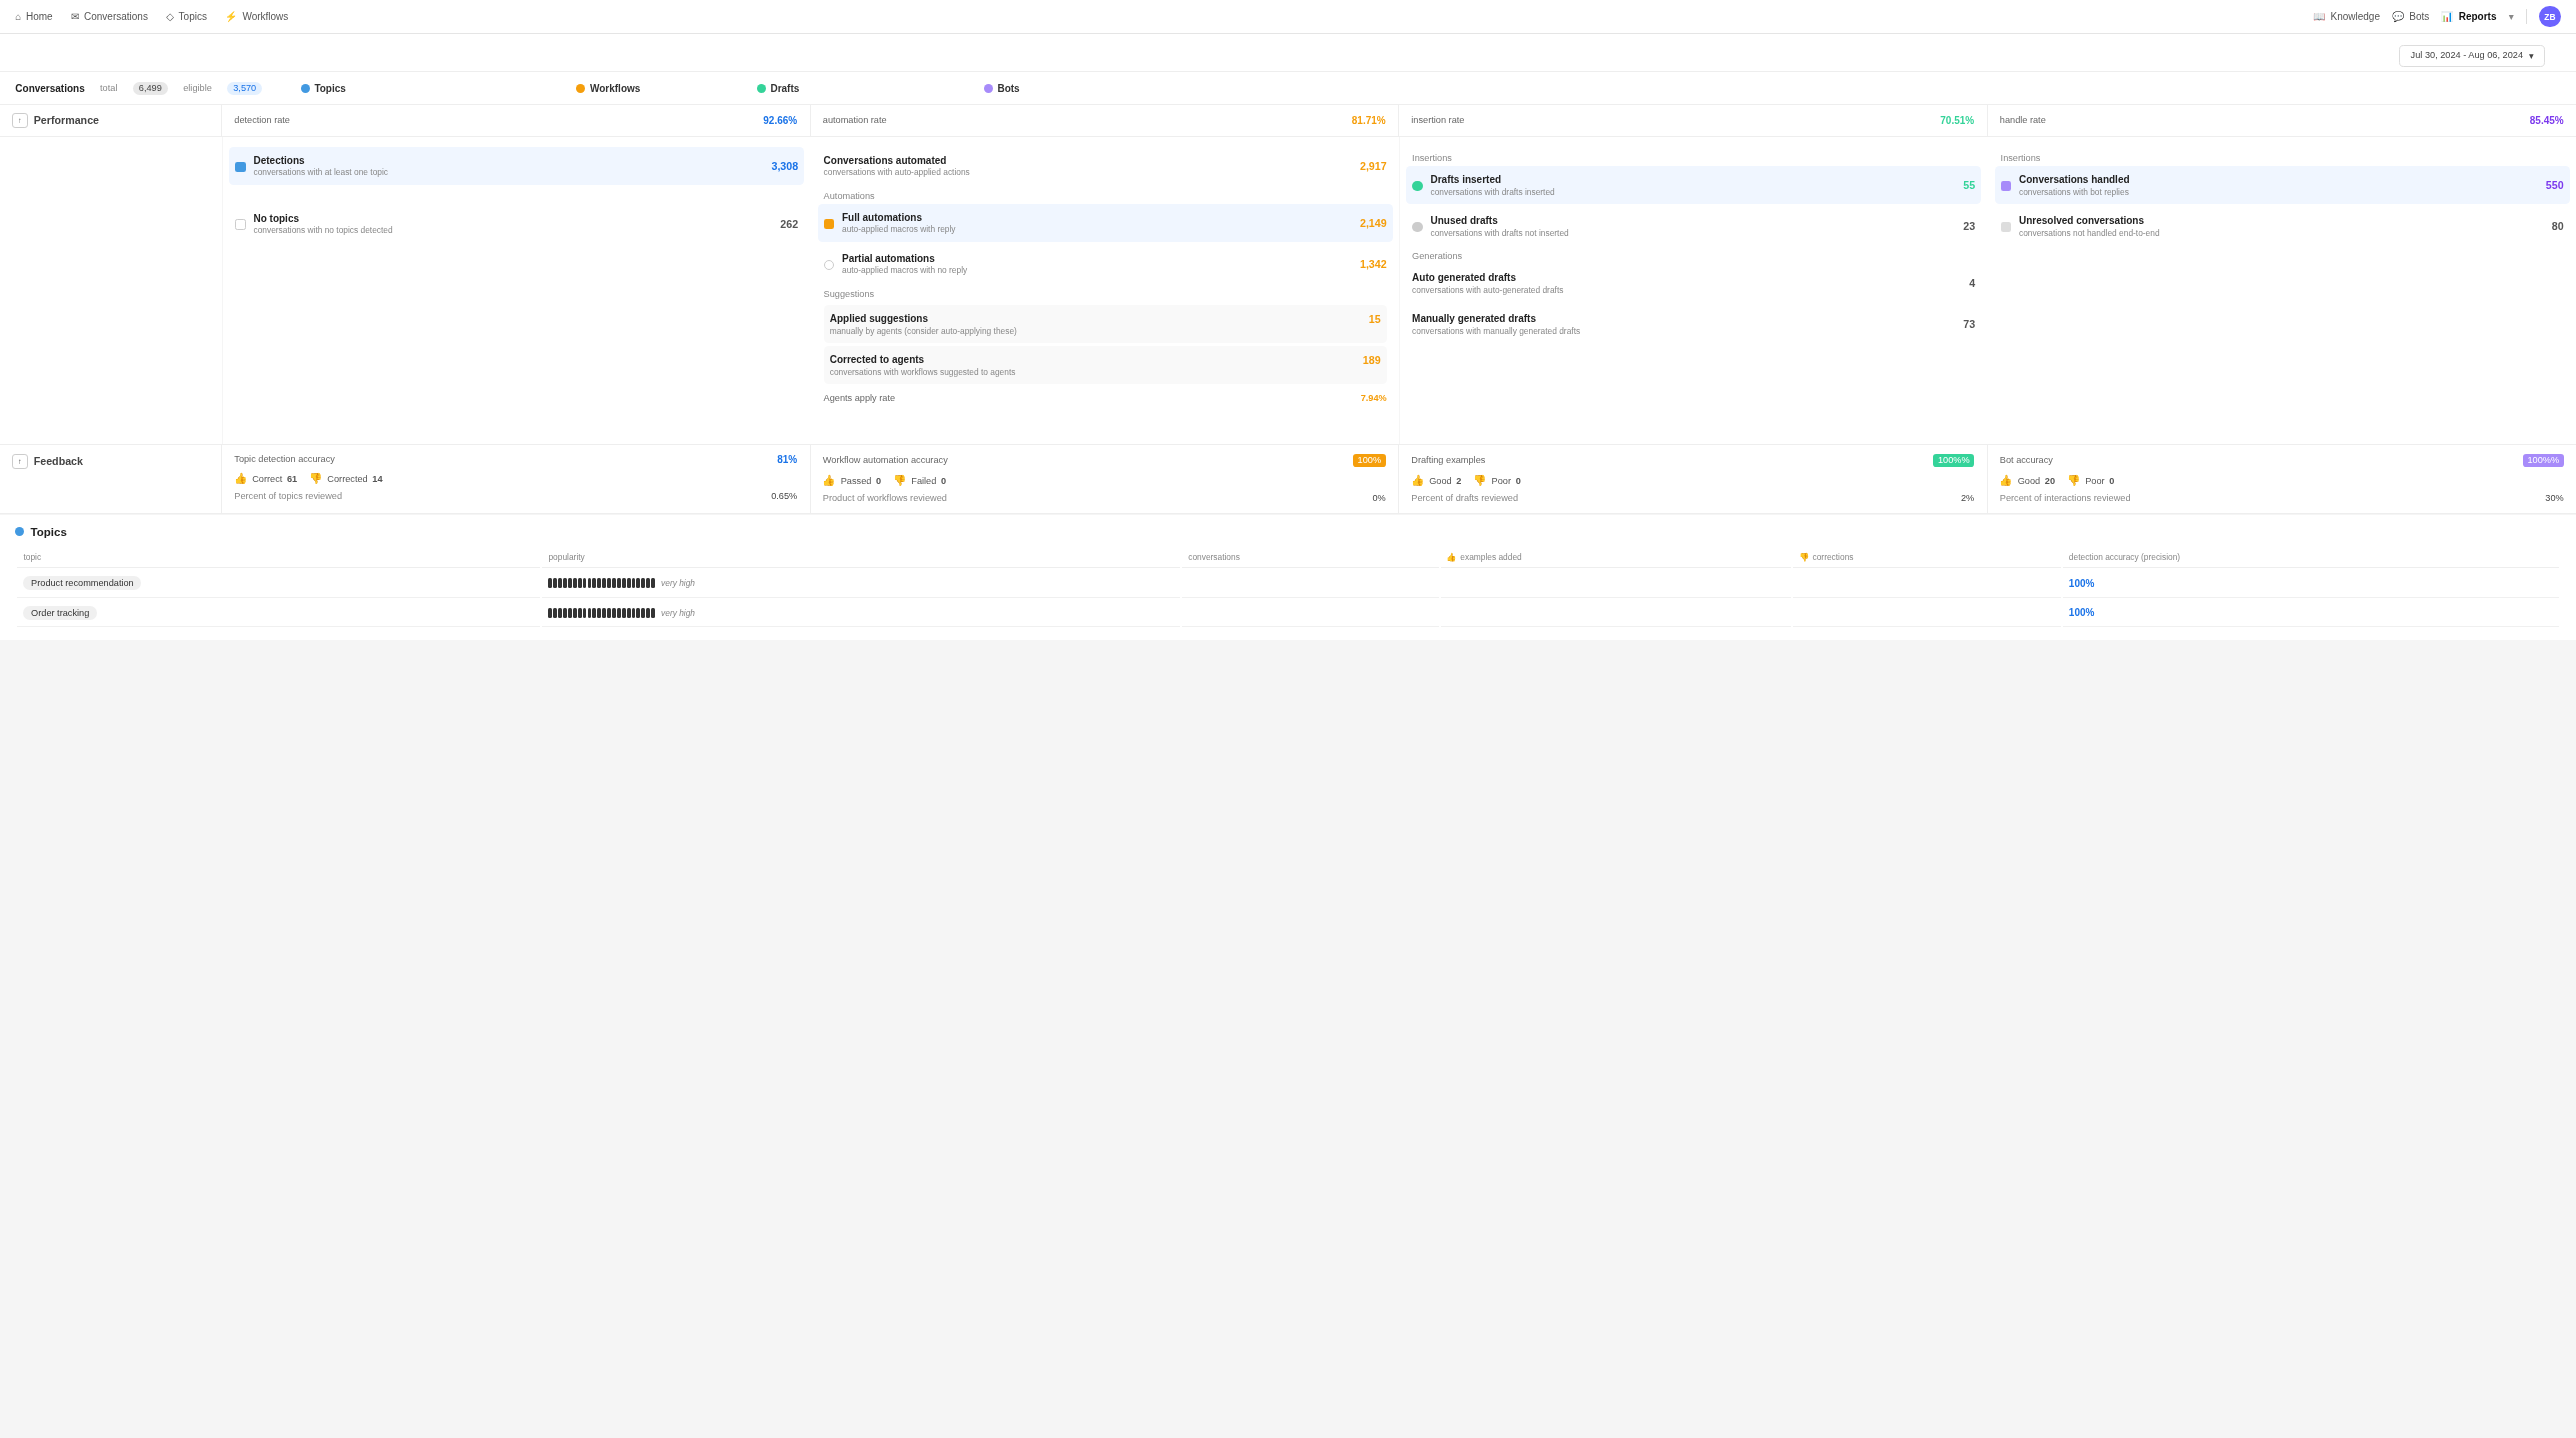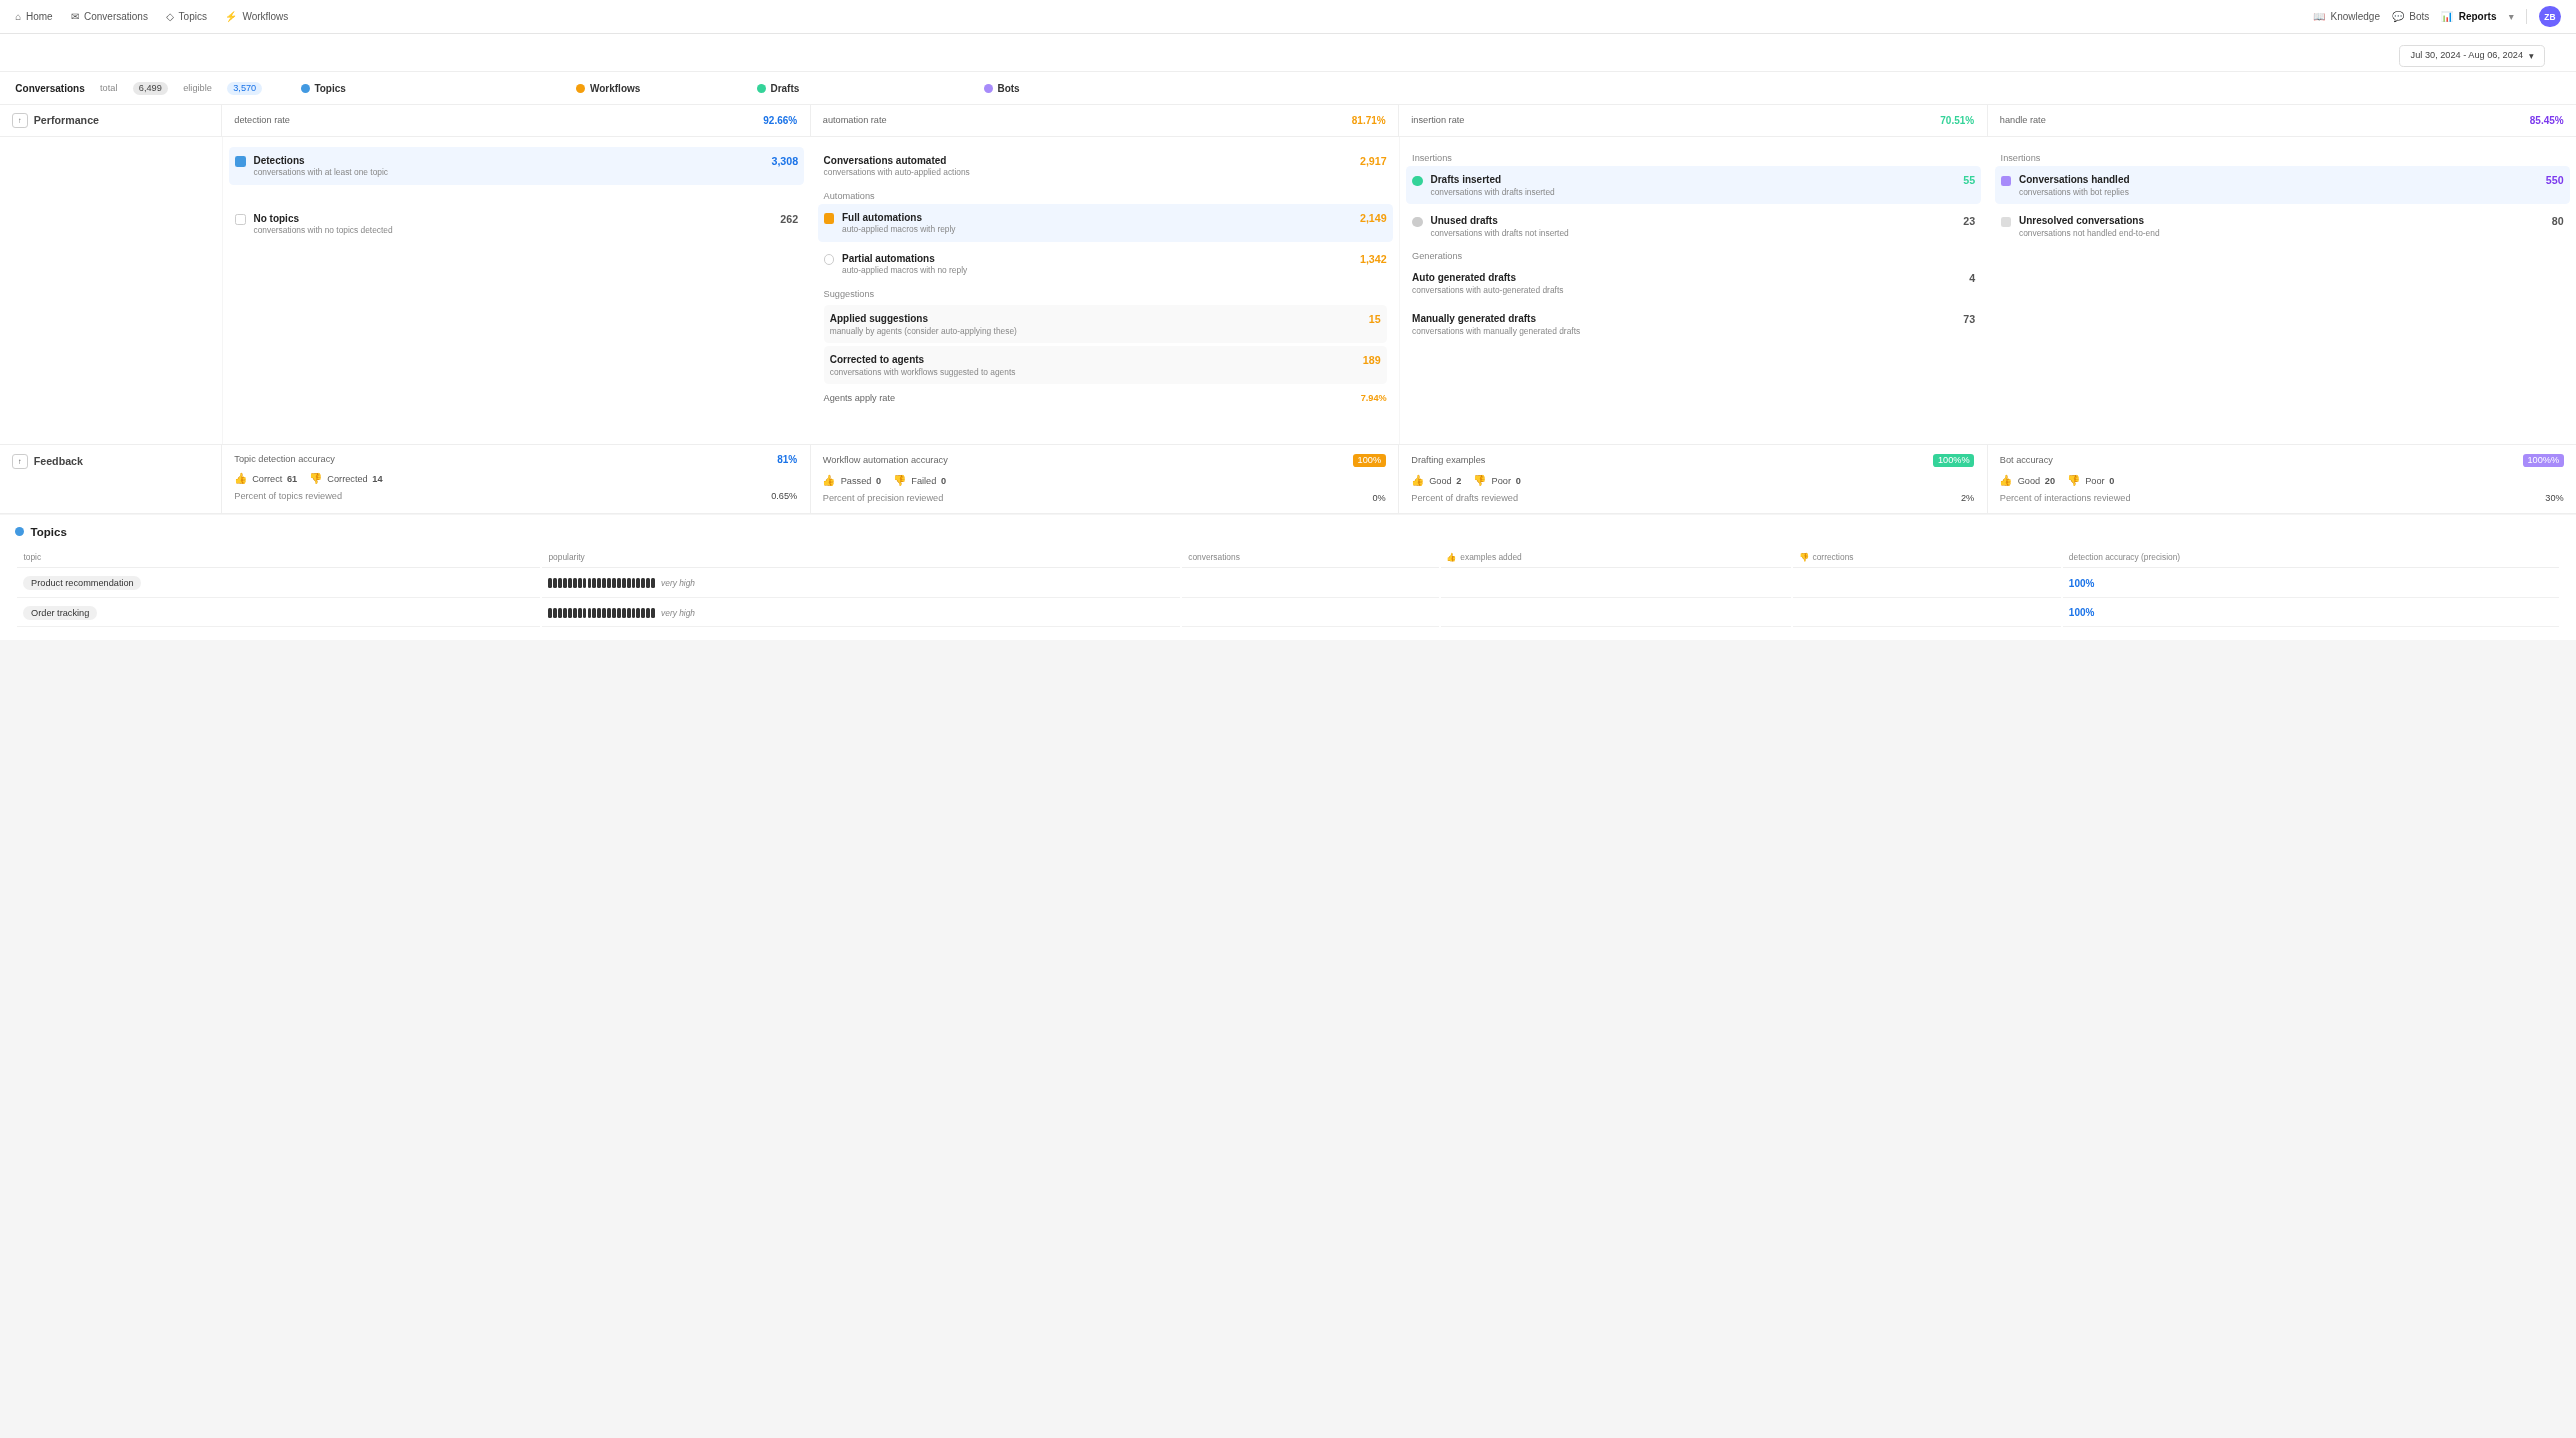--- a/index.html
+++ b/index.html
@@ -36,21 +36,21 @@
     .rate-orange { color: #f59e0b; }
     .rate-green { color: #34d399; }
     .rate-purple { color: #7c3aed; }
 
     
     .content-grid { display: grid; grid-template-columns: 222px 1fr 1fr 1fr 1fr; background: #f5f5f5; gap: 0.8px; }
     .content-col { background: #fff; padding: 10.7px 12.3px; min-height: 307px; }
     .section-icon { width: 15.3px; height: 15.3px; border: 0.8px solid #ccc; border-radius: 3.1px; display: flex; align-items: center; justify-content: center; font-size: 7.7px; }
 
     
-    .item-row { display: flex; align-items: flex-start; gap: 7.7px; padding: 7.7px 0; border-radius: 4.6px; }
+    .item-row { display: flex; align-items: center; gap: 7.7px; padding: 7.7px 0; border-radius: 4.6px; }
     .item-row.highlighted { background: #f0f6ff; padding: 7.7px 6.1px; margin: 0 -6.1px; border-radius: 4.6px; }
     .item-icon { width: 10.7px; height: 10.7px; border-radius: 2.3px; background: #4299e1; flex-shrink: 0; margin-top: 1.5px; }
     .item-icon-empty { width: 10.7px; height: 10.7px; border-radius: 2.3px; border: 1.1px solid #ccc; flex-shrink: 0; margin-top: 1.5px; }
     .item-text { flex: 1; }
     .item-title { font-weight: 600; font-size: 10px; color: #222; }
     .item-sub { font-size: 8.4px; color: #888; margin-top: 1.5px; }
     .item-count { font-weight: 700; font-size: 10.7px; color: #1a73e8; }
 
     
     .sub-label { font-size: 9.2px; color: #888; padding: 6.1px 0 3.1px 0; font-weight: 500; }
@@ -392,21 +392,21 @@
         <span>Passed</span>
         <span class="vote-count">0</span>
       </div>
       <div class="vote-item">
         <span class="vote-icon-down">👎</span>
         <span>Failed</span>
         <span class="vote-count">0</span>
       </div>
     </div>
     <div class="percent-row">
-      <span>Percent of precision reviewed</span>
+      <span>Product of workflows reviewed</span>
       <span class="percent-val">0%</span>
     </div>
   </div>
 
   <div class="feedback-col">
     <div class="accuracy-row">
       <span>Drafting examples</span>
       <span class="accuracy-green">100%%</span>
     </div>
     <div class="vote-group">

